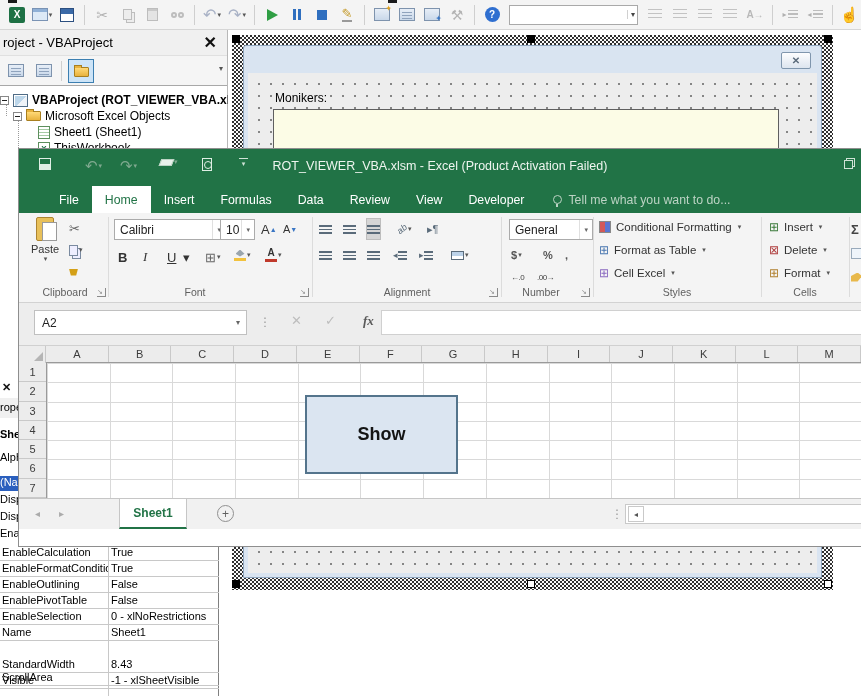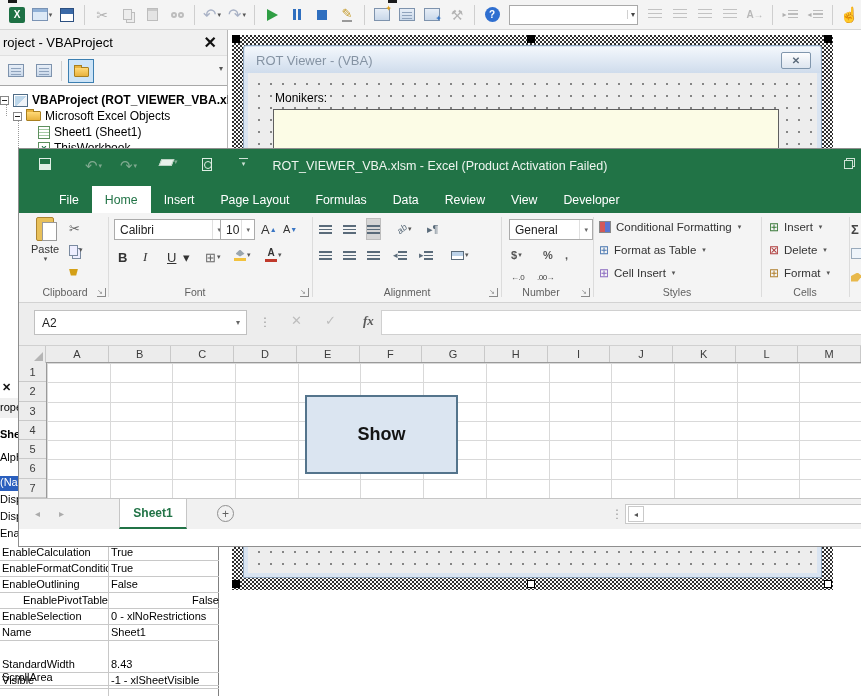--- a/index.html
+++ b/index.html
@@ -293,23 +293,20 @@
 
   <div class="hatch"></div>
   <span class="hdl b" style="left:232px;top:35px"></span>
   <span class="hdl b" style="left:527px;top:35px"></span>
   <span class="hdl b" style="left:824px;top:35px"></span>
   <span class="hdl b" style="left:232px;top:580px"></span>
   <span class="hdl w" style="left:527px;top:580px"></span>
   <span class="hdl w" style="left:824px;top:580px"></span>
 
   <div class="uform">
-    <div class="uform-title">
-      <span>ROT Viewer - (VBA)</span>
-    </div>
     <div class="uform-close">✕</div>
     <div class="uform-client">
       <span class="monikers">Monikers:</span>
       <div class="ulist"></div>
     </div>
   </div>
 
   <div class="proj">
     <div class="proj-title">
       <span>roject - VBAProject</span>
@@ -371,21 +368,21 @@
           <span class="pv">True</span>
         </div>
         <div class="prow" style="top: 16px;">
           <span class="pn">EnableFormatCondition</span>
           <span class="pv">True</span>
         </div>
         <div class="prow" style="top: 32px;">
           <span class="pn">EnableOutlining</span>
           <span class="pv">False</span>
         </div>
-        <div class="prow" style="top: 48px; text-align: right;">
+        <div class="prow" style="top: 48px;">
           <span class="pn">EnablePivotTable</span>
           <span class="pv">False</span>
         </div>
         <div class="prow" style="top: 64px;">
           <span class="pn">EnableSelection</span>
           <span class="pv">0 - xlNoRestrictions</span>
         </div>
         <div class="prow" style="top: 80px;">
           <span class="pn">Name</span>
           <span class="pv">Sheet1</span>
@@ -433,26 +430,29 @@
           </span>
         </span>
       <div class="xl-titletext">ROT_VIEWER_VBA.xlsm - Excel (Product Activation Failed)</div>
       <span class="q-rest"></span>
     </div>
 
     <div class="xl-tabs" id="xl-tabs">
         <span class="xtab">File</span>
         <span class="xtab active">Home</span>
         <span class="xtab">Insert</span>
-        <span class="xtab">Page Layout</span>
         <span class="xtab">Formulas</span>
         <span class="xtab">Data</span>
         <span class="xtab">Review</span>
         <span class="xtab">View</span>
         <span class="xtab">Developer</span>
+        <span class="tellme">
+          <span class="bulb"></span>
+          <span>Tell me what you want to do...</span>
+        </span>
       </div>
 
     <div class="ribbon">
       <div id="rseps">
           <span class="rsep" style="left: 89px;"></span>
           <span class="rsep" style="left: 293px;"></span>
           <span class="rsep" style="left: 482px;"></span>
           <span class="rsep" style="left: 574px;"></span>
           <span class="rsep" style="left: 742px;"></span>
           <span class="rsep" style="left: 830px;"></span>
@@ -568,21 +568,21 @@
         <span>Conditional Formatting</span>
           <span class="dd">▾</span>
       </div>
       <div class="styrow" style="top:31px">
         <span class="ic-fat">⊞</span>
         <span>Format as Table</span>
           <span class="dd">▾</span>
       </div>
       <div class="styrow" style="top:54px">
         <span class="ic-cs">⊞</span>
-        <span>Cell Insert</span>
+        <span>Cell Excel</span>
           <span class="dd">▾</span>
       </div>
 
       <div class="cellrow" style="top:8px">
         <span class="ic-ins">⊞</span>
         <span>Insert</span>
           <span class="dd">▾</span>
       </div>
       <div class="cellrow" style="top:31px">
         <span class="ic-del">⊠</span>

